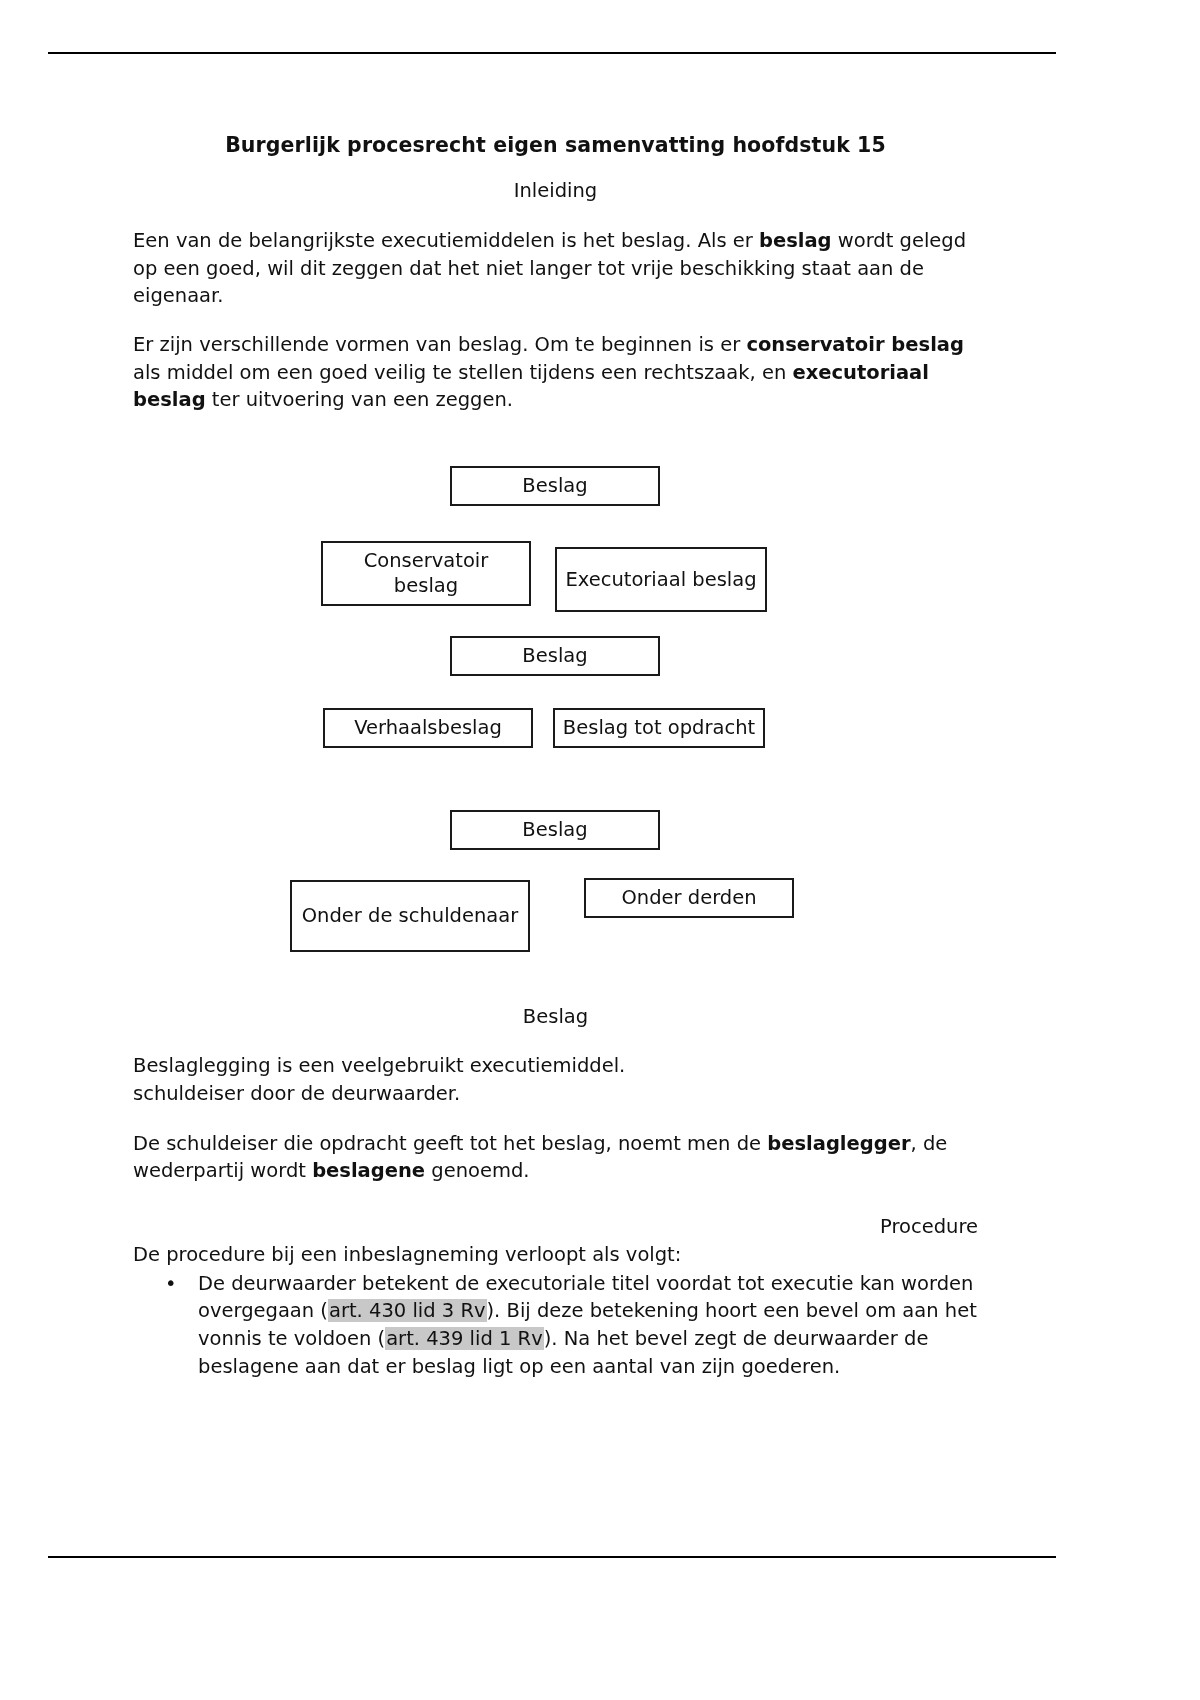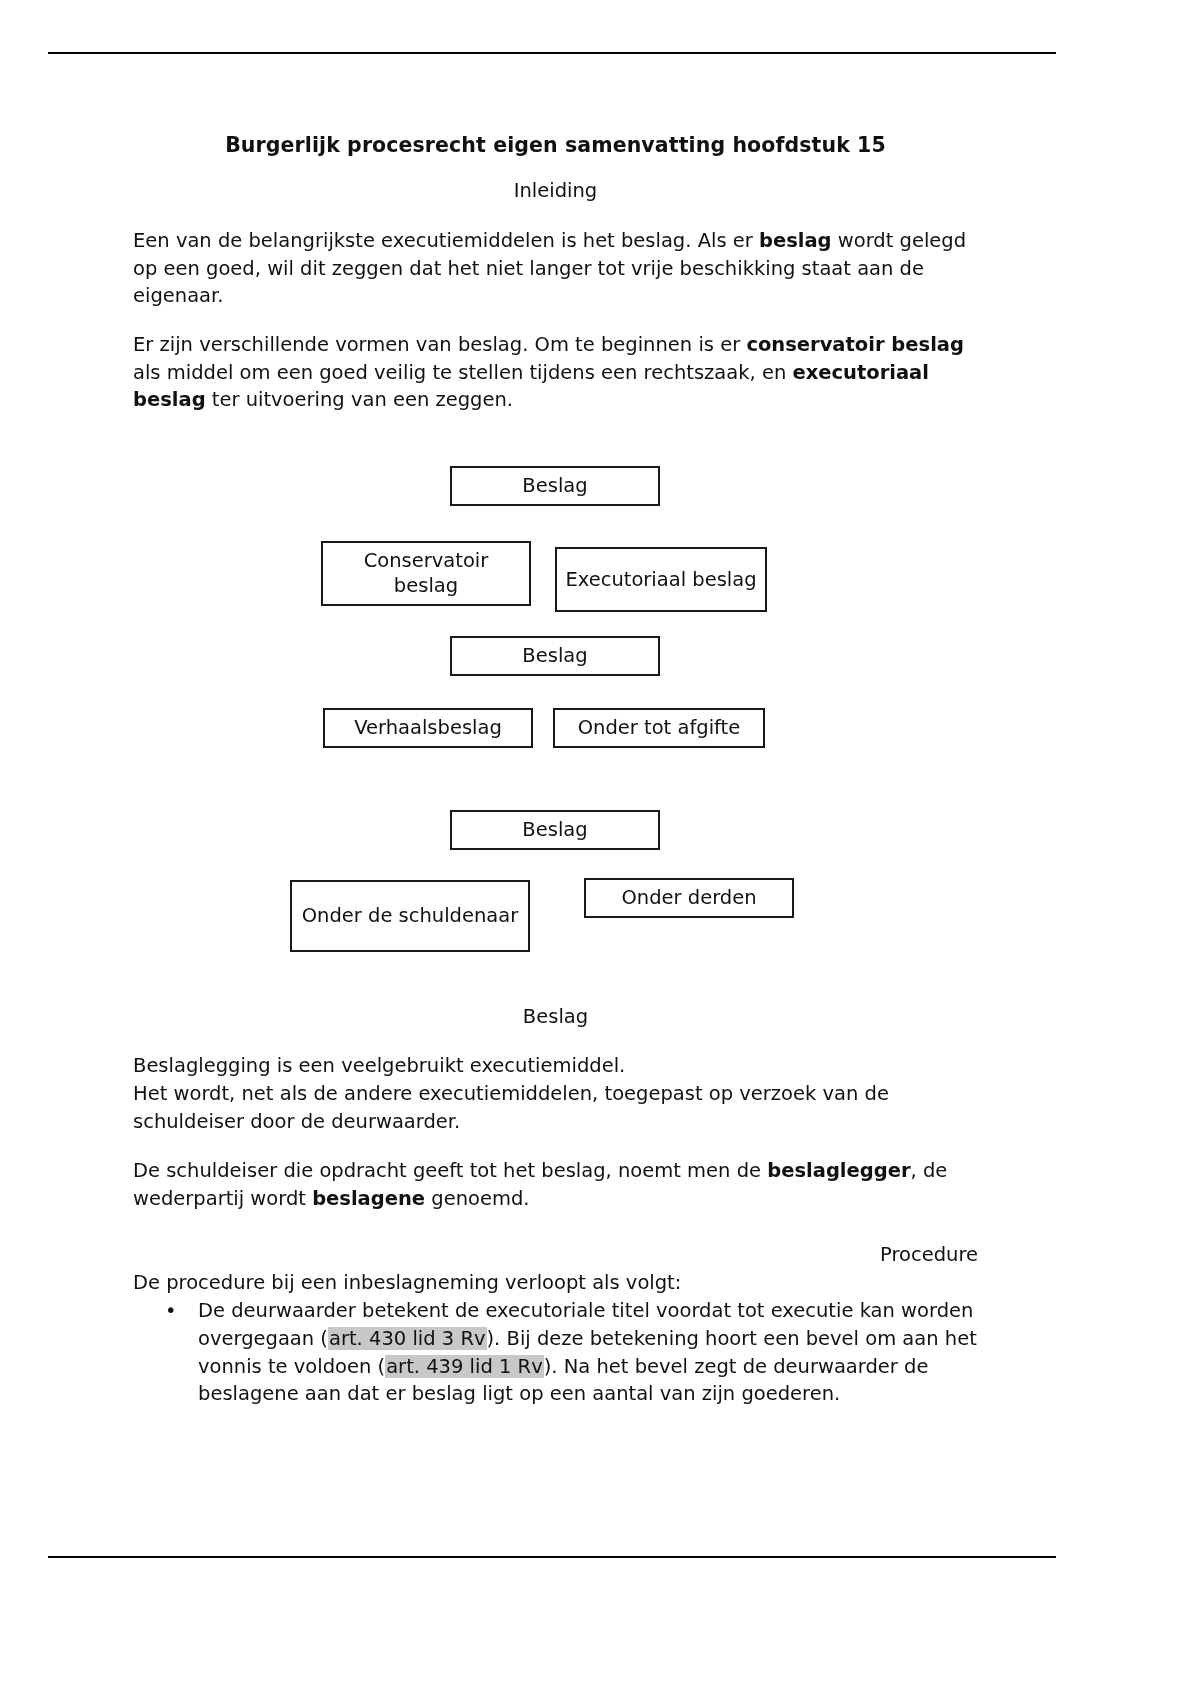--- a/index.html
+++ b/index.html
@@ -169,34 +169,33 @@
 
     <div class="diagram g1">
       <div class="dbox top">Beslag</div>
       <div class="dbox left">Conservatoir beslag</div>
       <div class="dbox right">Executoriaal beslag</div>
     </div>
 
     <div class="diagram g2">
       <div class="dbox top">Beslag</div>
       <div class="dbox left">Verhaalsbeslag</div>
-      <div class="dbox right">Onder tot afgifte</div>
+      <div class="dbox right">Beslag tot opdracht</div>
     </div>
 
     <div class="diagram g3">
       <div class="dbox top">Beslag</div>
       <div class="dbox left">Onder de schuldenaar</div>
       <div class="dbox right">Onder derden</div>
     </div>
 
     <div class="center-label beslag-heading">Beslag</div>
 
     <div class="para-block">
       <div class="line">Beslaglegging is een veelgebruikt executiemiddel.</div>
-      <div class="line">Het wordt, net als de andere executiemiddelen, toegepast op verzoek van de</div>
       <div class="line">schuldeiser door de deurwaarder.</div>
     </div>
 
     <p class="body"><span>De schuldeiser die opdracht geeft tot het beslag, noemt men de </span><b>beslaglegger</b><span>, de wederpartij wordt </span><b>beslagene</b><span> genoemd.</span></p>
 
     <div class="proc-label">Procedure</div>
     <div class="proc-intro">De procedure bij een inbeslagneming verloopt als volgt:</div>
 
     <ul class="bullets">
       <li><span class="bullet">•</span><span>De deurwaarder betekent de executoriale titel voordat tot executie kan worden overgegaan (</span><span class="hl">art. 430 lid 3 Rv</span><span>). Bij deze betekening hoort een bevel om aan het vonnis te voldoen (</span><span class="hl">art. 439 lid 1 Rv</span><span>). Na het bevel zegt de deurwaarder de beslagene aan dat er beslag ligt op een aantal van zijn goederen.</span></li>

